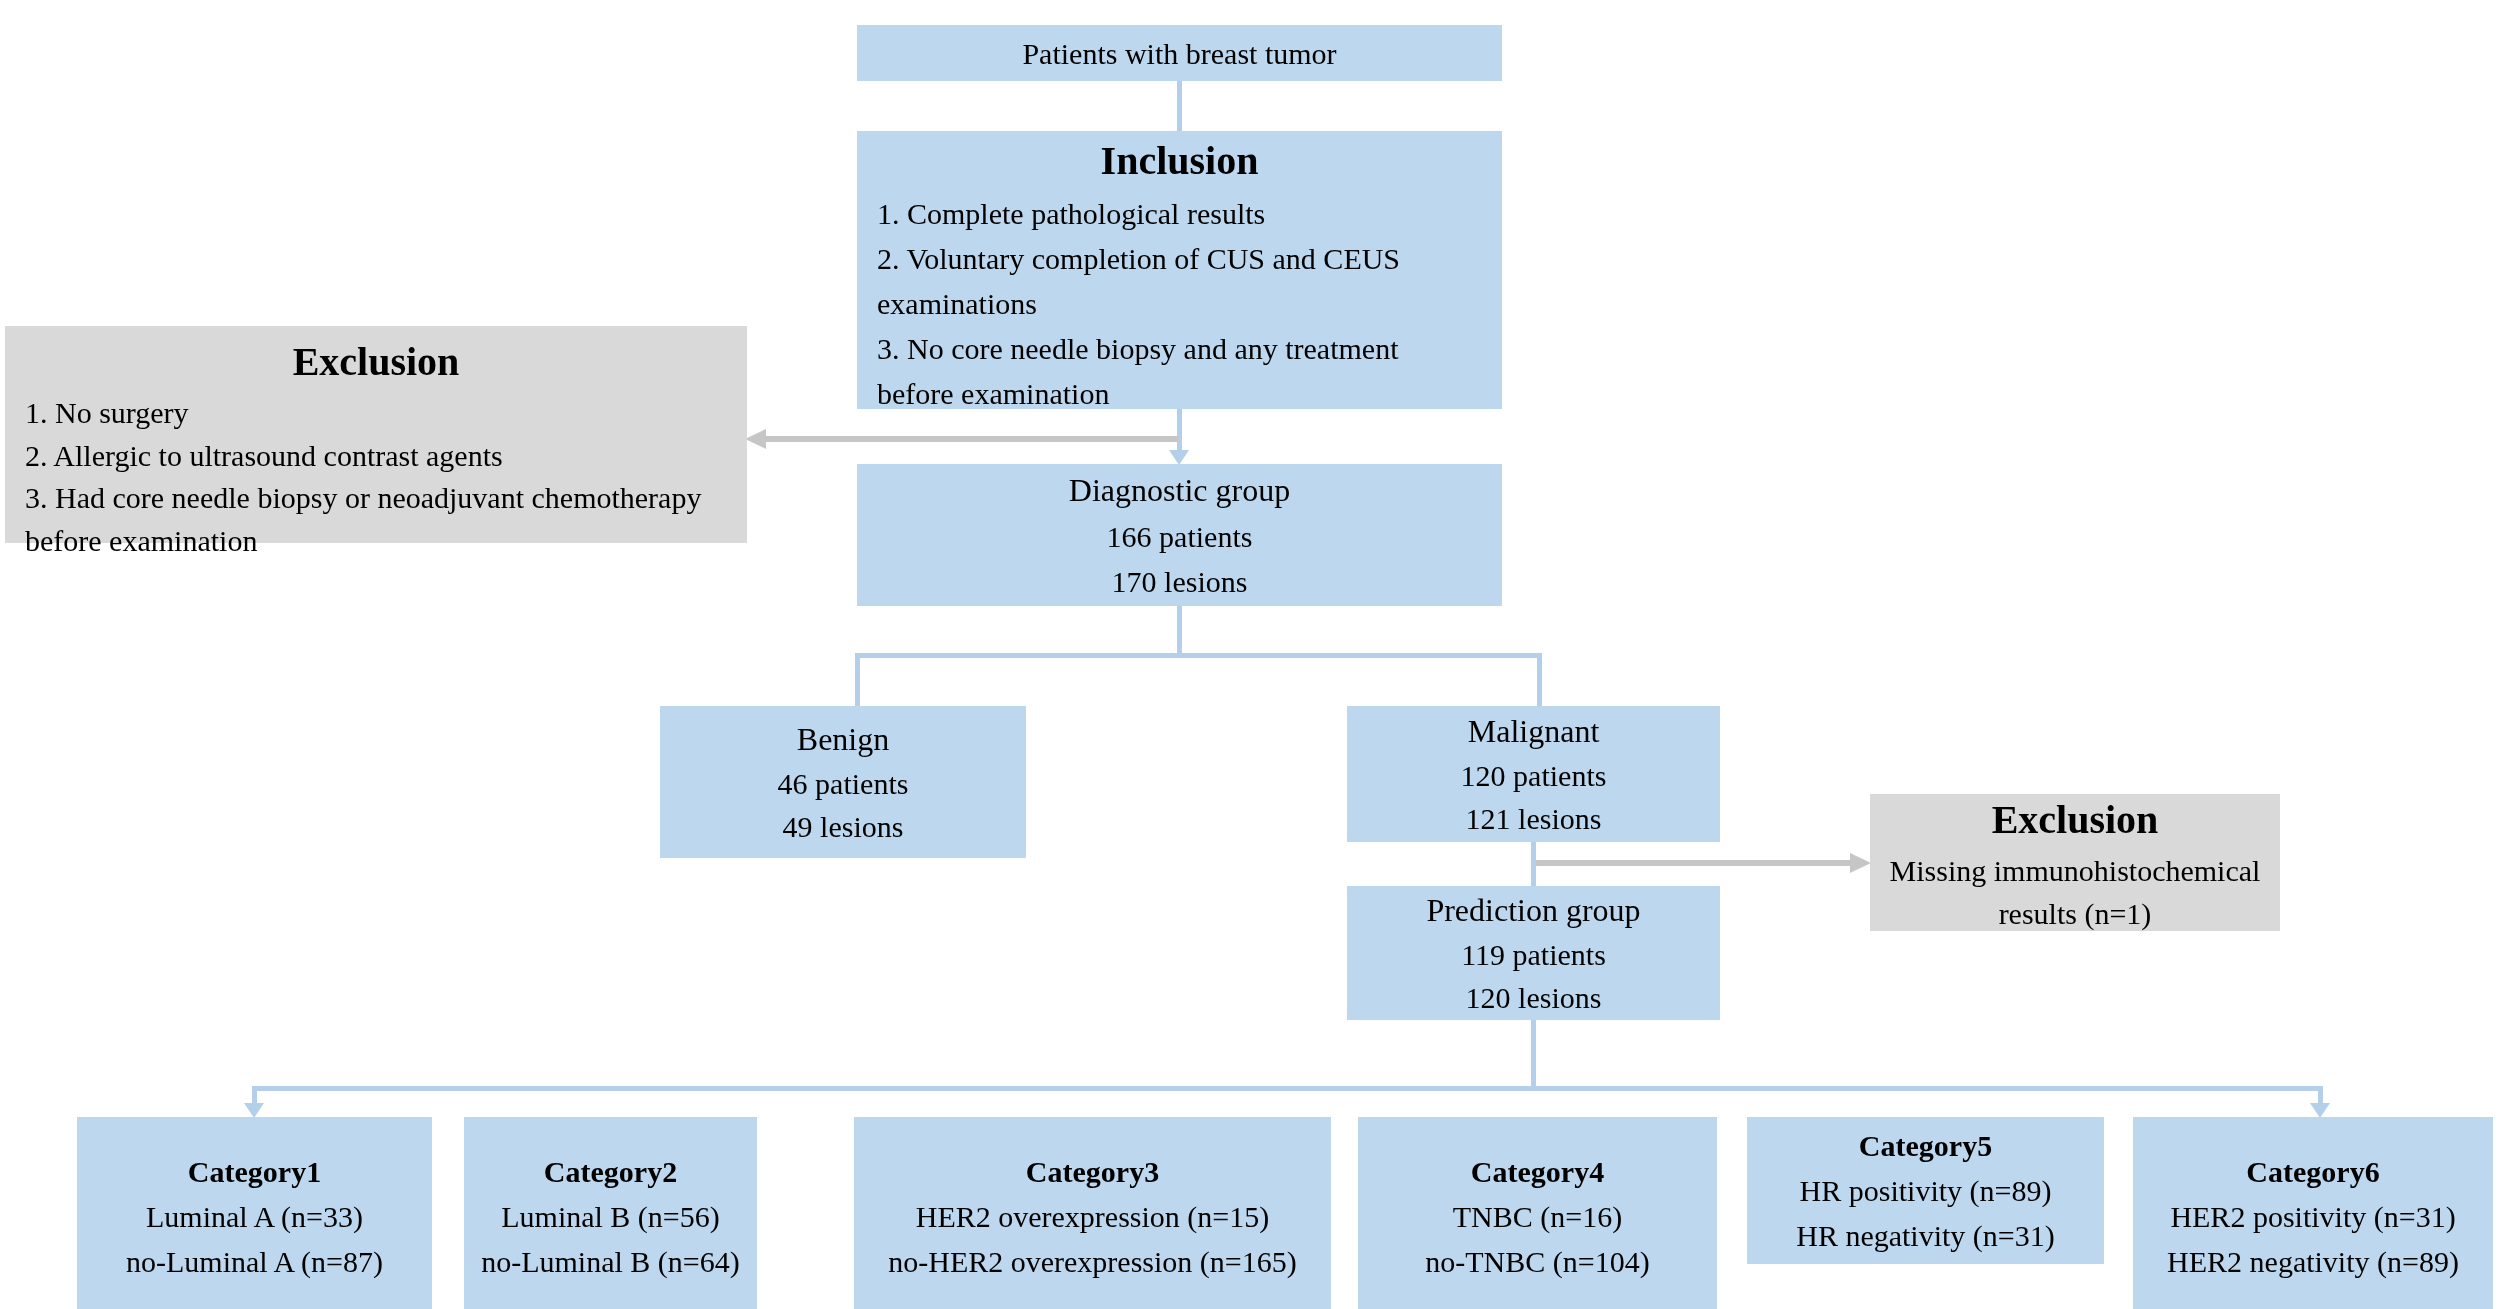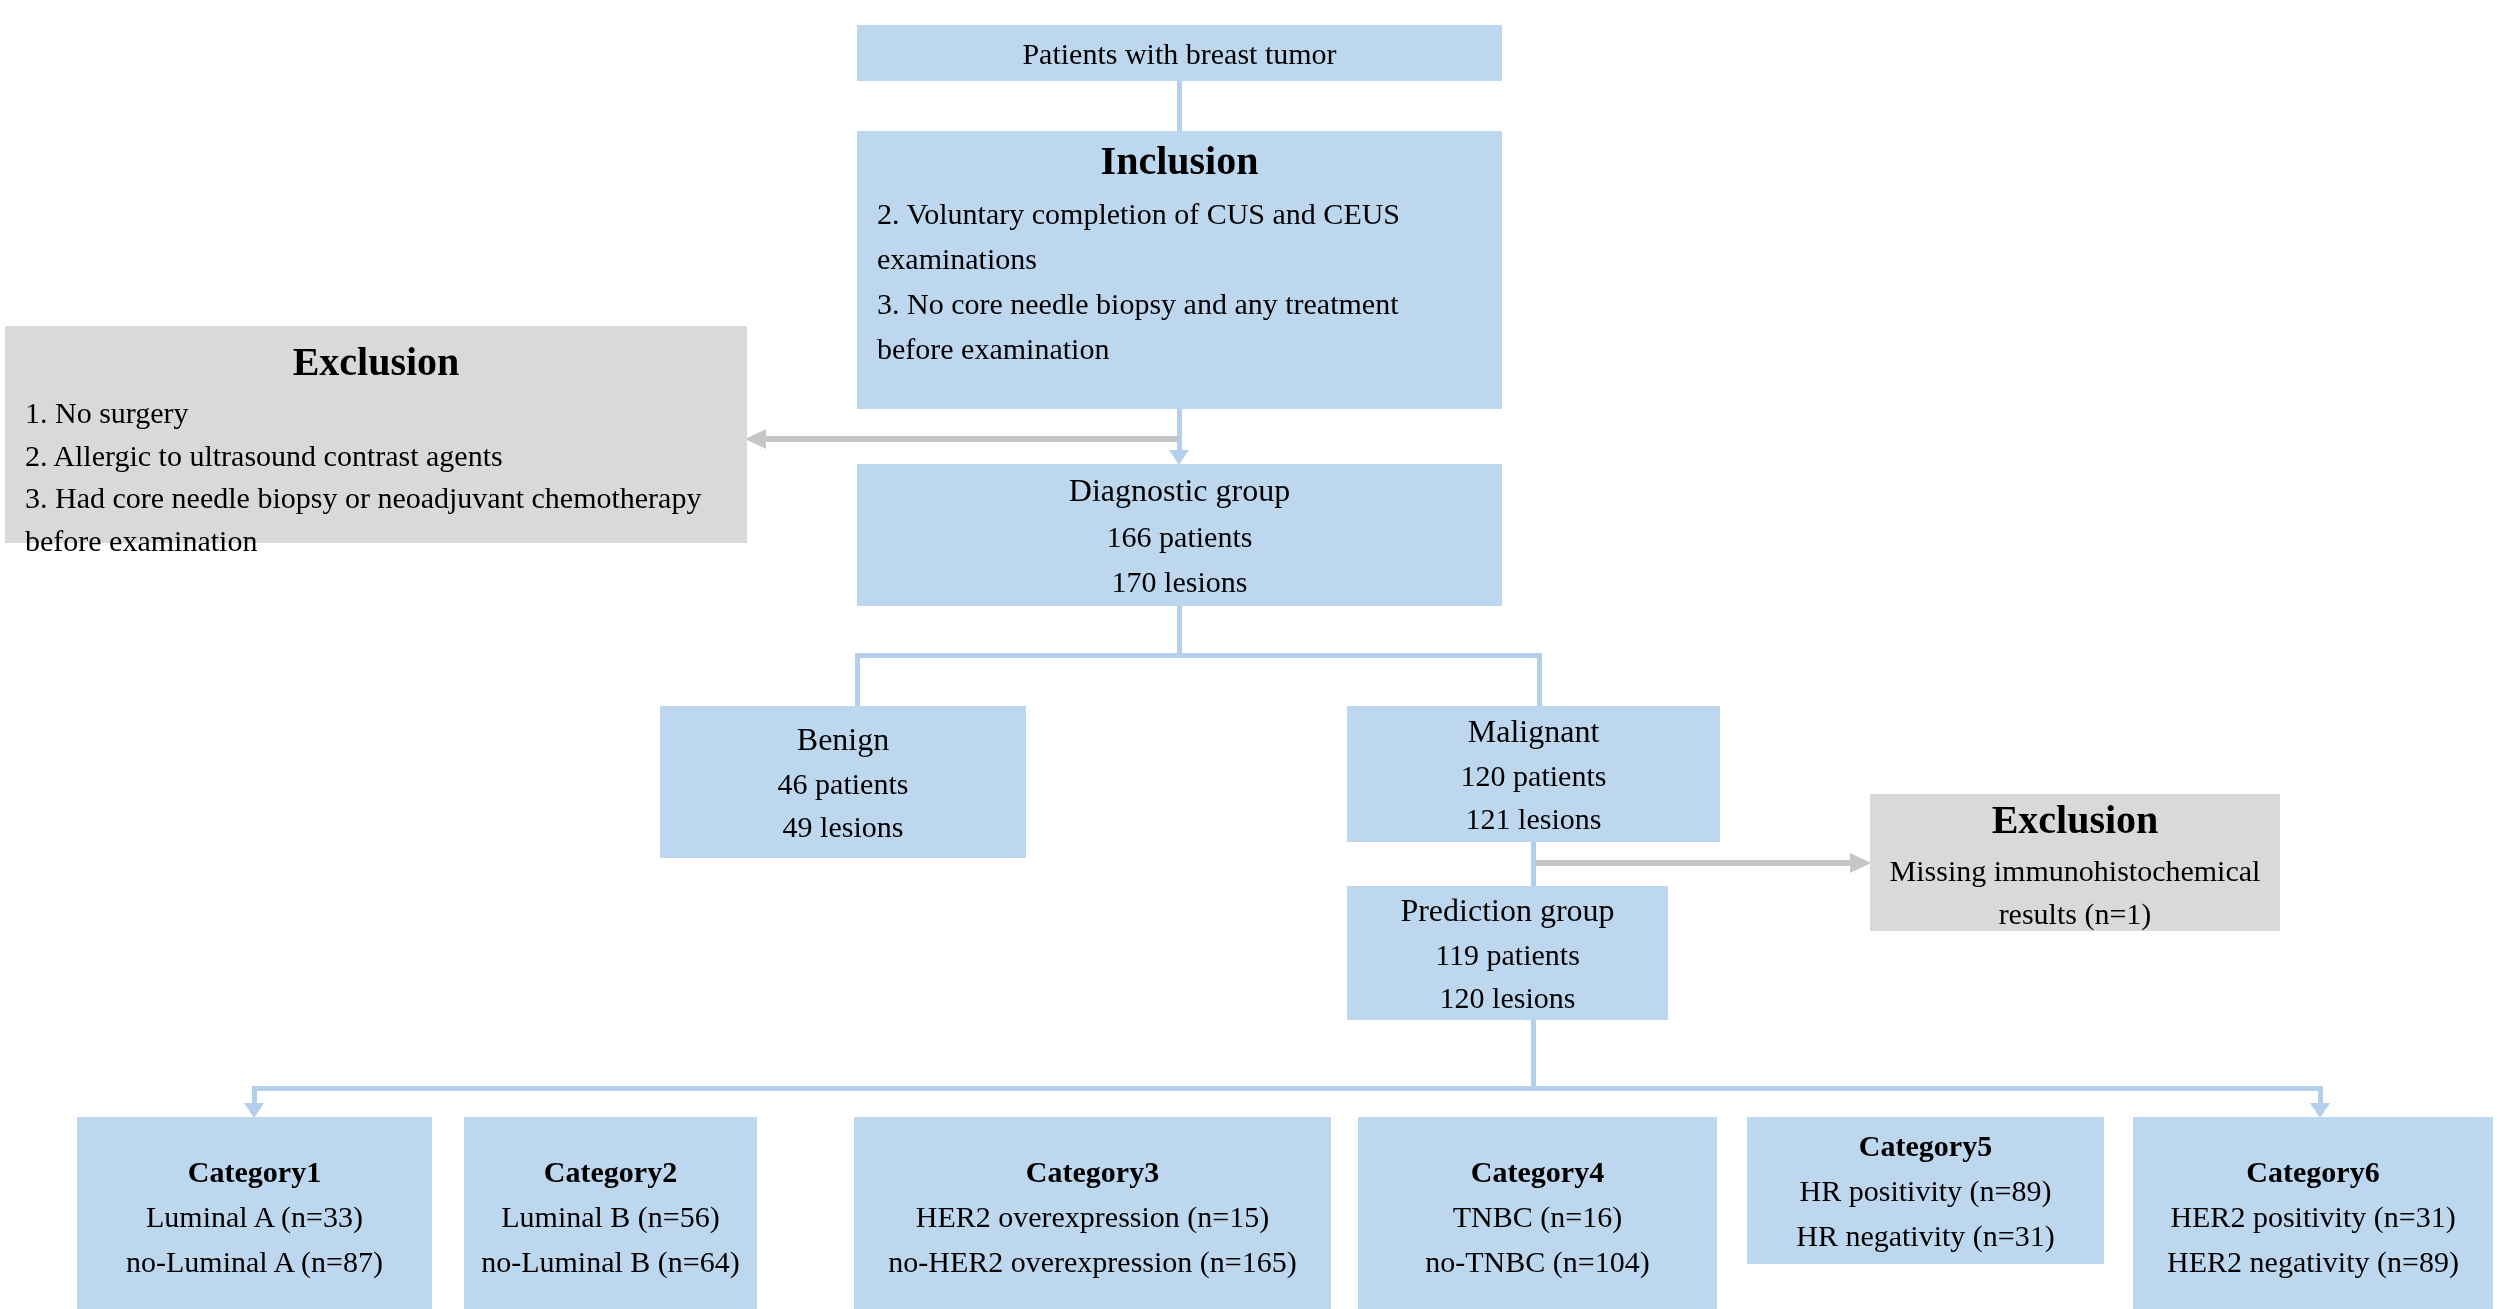--- a/index.html
+++ b/index.html
@@ -60,20 +60,21 @@
   <div class="vline" style="left:2318px;top:1070px;height:18px"></div>
   <div class="arr-down" style="left:2310px;top:1087px"></div>
 
   <div class="box blue" style="left:857px;top:9px;width:645px;height:56px">
     <div>Patients with breast tumor</div>
   </div>
 
   <div class="box blue tstart" style="left:857px;top:115px;width:645px;height:278px">
     <div class="title-lg">Inclusion</div>
     <div class="items">
+      <div>1. Complete pathological results</div>
       <div>2. Voluntary completion of CUS and CEUS examinations</div>
       <div>3. No core needle biopsy and any treatment before examination</div>
     </div>
   </div>
 
   <div class="box gray tstart lh14" style="left:5px;top:310px;width:742px;height:217px;padding-top:6px">
     <div class="title-lg">Exclusion</div>
     <div class="items lh14">
       <div>1. No surgery</div>
       <div>2. Allergic to ultrasound contrast agents</div>
@@ -97,21 +98,21 @@
     <div class="title">Malignant</div>
     <div>120 patients</div>
     <div>121 lesions</div>
   </div>
 
   <div class="box gray lh14" style="left:1870px;top:778px;width:410px;height:137px">
     <div class="title-lg">Exclusion</div>
     <div>Missing immunohistochemical results (n=1)</div>
   </div>
 
-  <div class="box blue lh14" style="left:1347px;top:870px;width:321px;height:134px">
+  <div class="box blue lh14" style="left:1347px;top:870px;width:373px;height:134px">
     <div class="title">Prediction group</div>
     <div>119 patients</div>
     <div>120 lesions</div>
   </div>
 
   <div class="box blue" style="left:77px;top:1101px;width:355px;height:199px">
     <div class="title-sm">Category1</div>
     <div>Luminal A (n=33)</div>
     <div>no-Luminal A (n=87)</div>
   </div>

